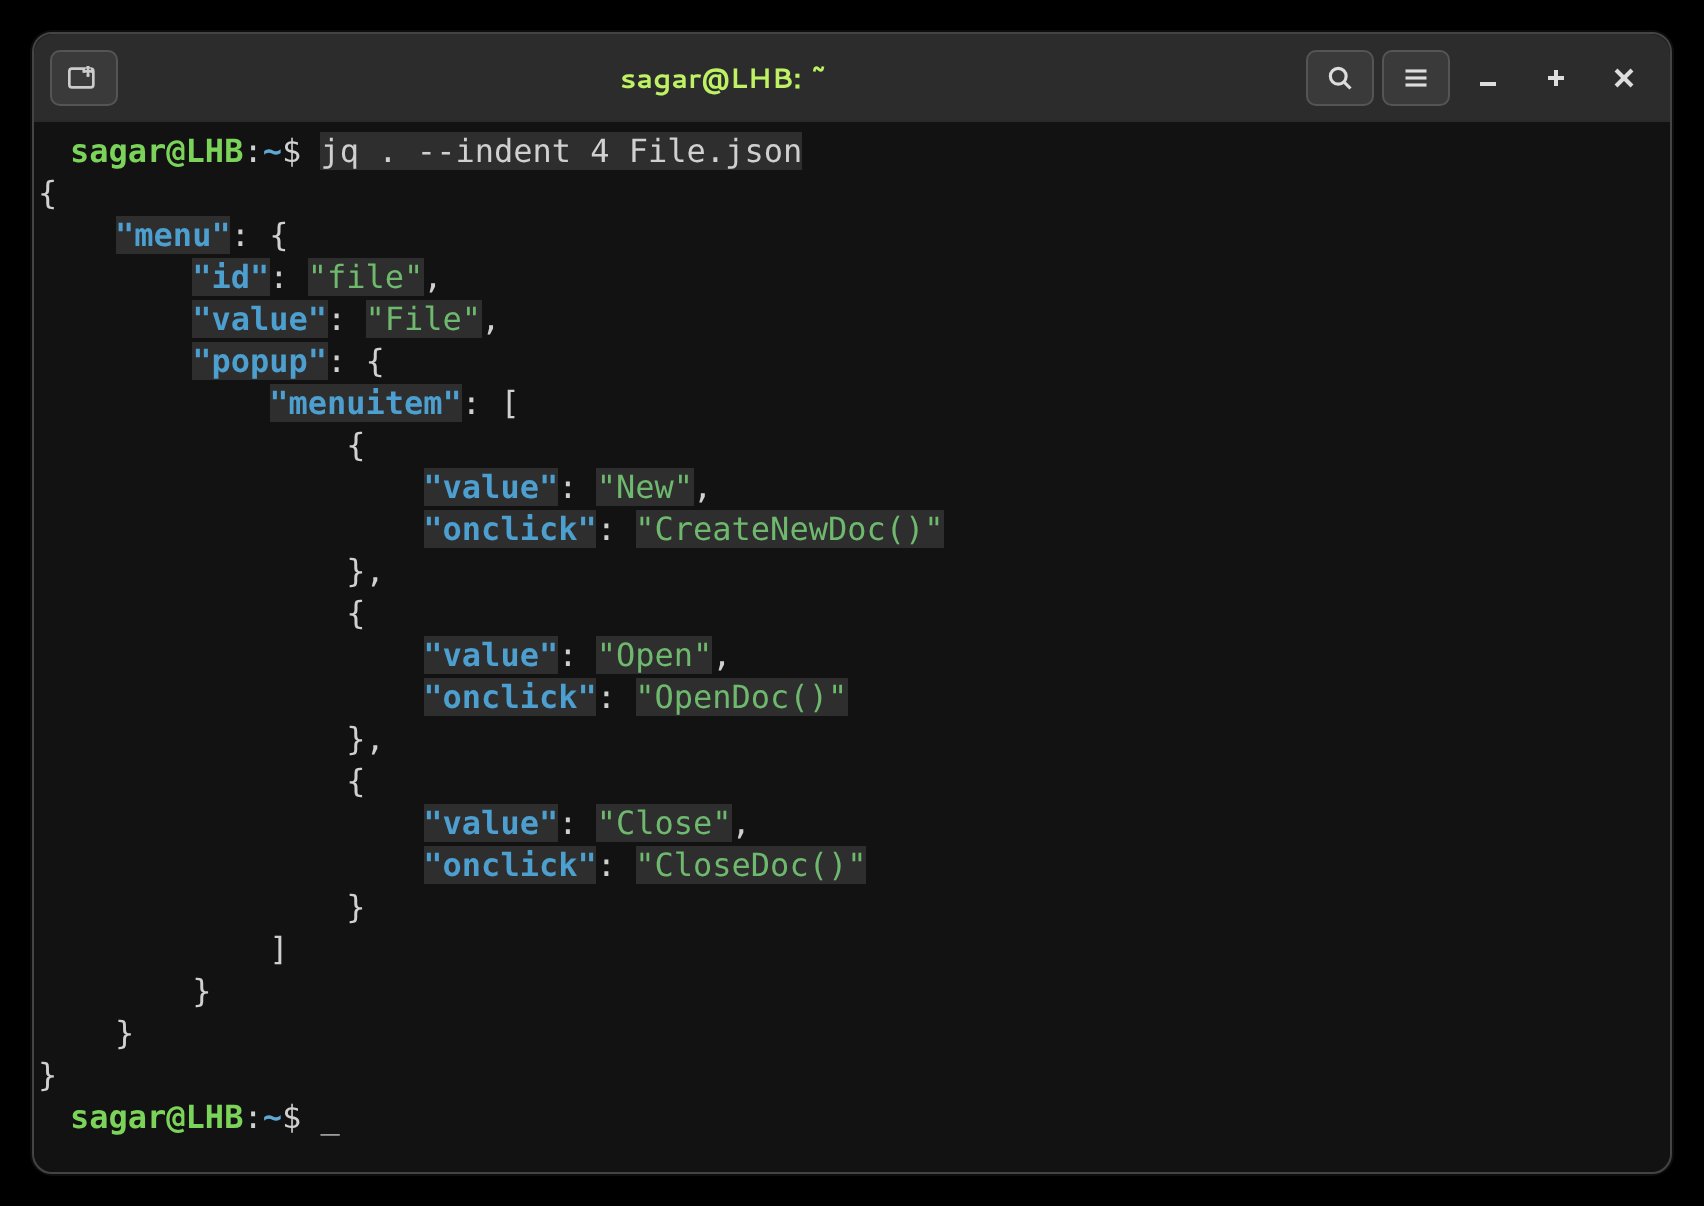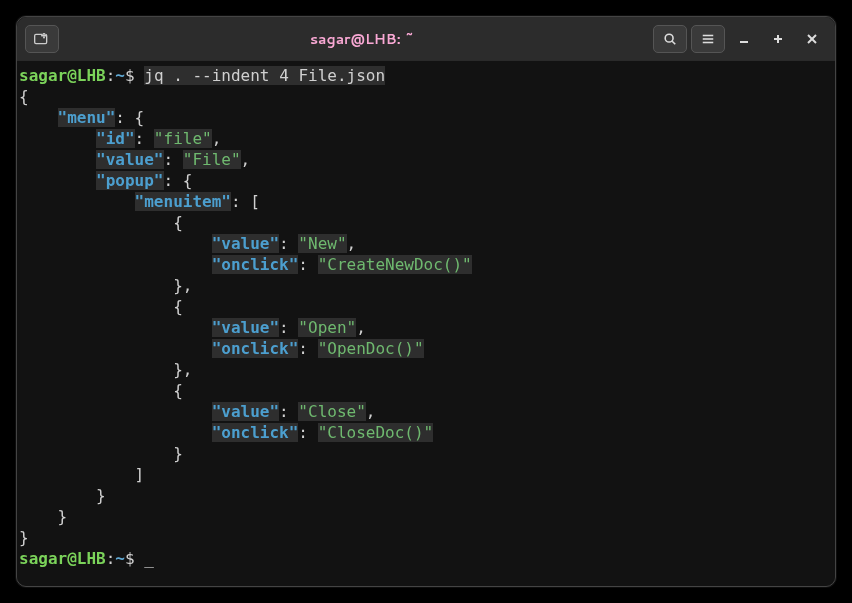--- a/index.html
+++ b/index.html
@@ -44,21 +44,21 @@
     display: flex;
     align-items: center;
     justify-content: center;
     color: #ccc;
     cursor: pointer;
   }
   .newtab-btn svg { width: 16px; height: 14px; }
   .titlebar-center {
     flex: 1;
     text-align: center;
-    color: #f9a8d4;
+    color: #bef264;
     font-family: Cantarell, 'Segoe UI', Ubuntu, sans-serif;
     font-size: 14px;
     font-weight: 700;
     padding-left: 12px;
   }
   .titlebar-right {
     display: flex;
     align-items: center;
     gap: 4px;
   }
@@ -96,21 +96,21 @@
     flex: 1;
     background: #121212;
     padding: 4px 2px 4px 2px;
     font-size: 16px;
     line-height: 21px;
     color: #d0d0d0;
     white-space: pre;
     overflow: hidden;
     border-radius: 0 0 10px 10px;
   }
-  .prompt-user { color: #7bd35a; font-weight: bold; }
+  .prompt-user { color: #7bd35a; font-weight: bold; margin-left: 16px; }
   .prompt-colon { color: #d0d0d0; }
   .prompt-path { color: #5fa8d3; font-weight: bold; }
   .prompt-dollar { color: #d0d0d0; }
   .cmd { color: #d0d0d0; background: #2e2e2e; text-align: center; }
   .punct { color: #d0d0d0; }
   .key { color: #4c9fcf; font-weight: bold; background: #2e2e2e; }
   .str { color: #6fb96f; background: #2e2e2e; }
   .cursor { color: #d0d0d0; }
 </style>
 </head>

